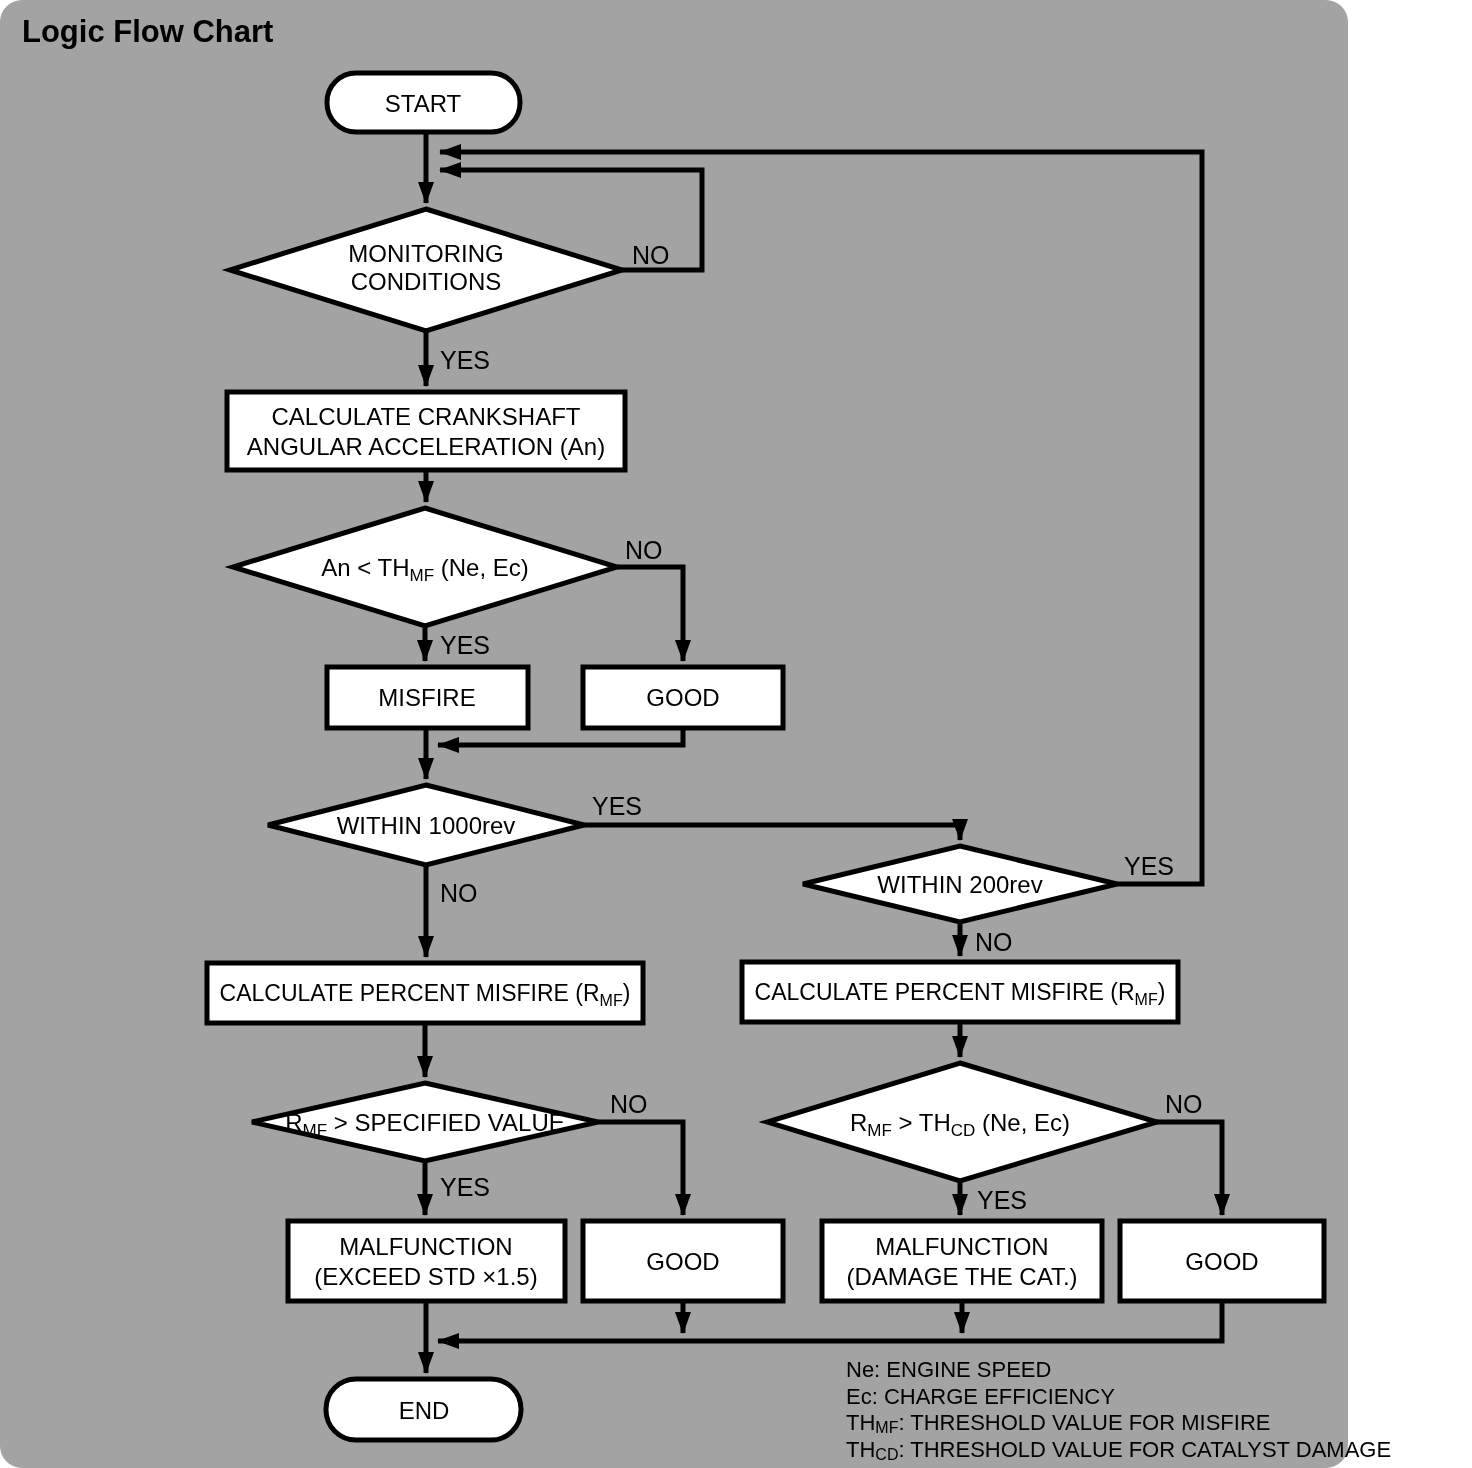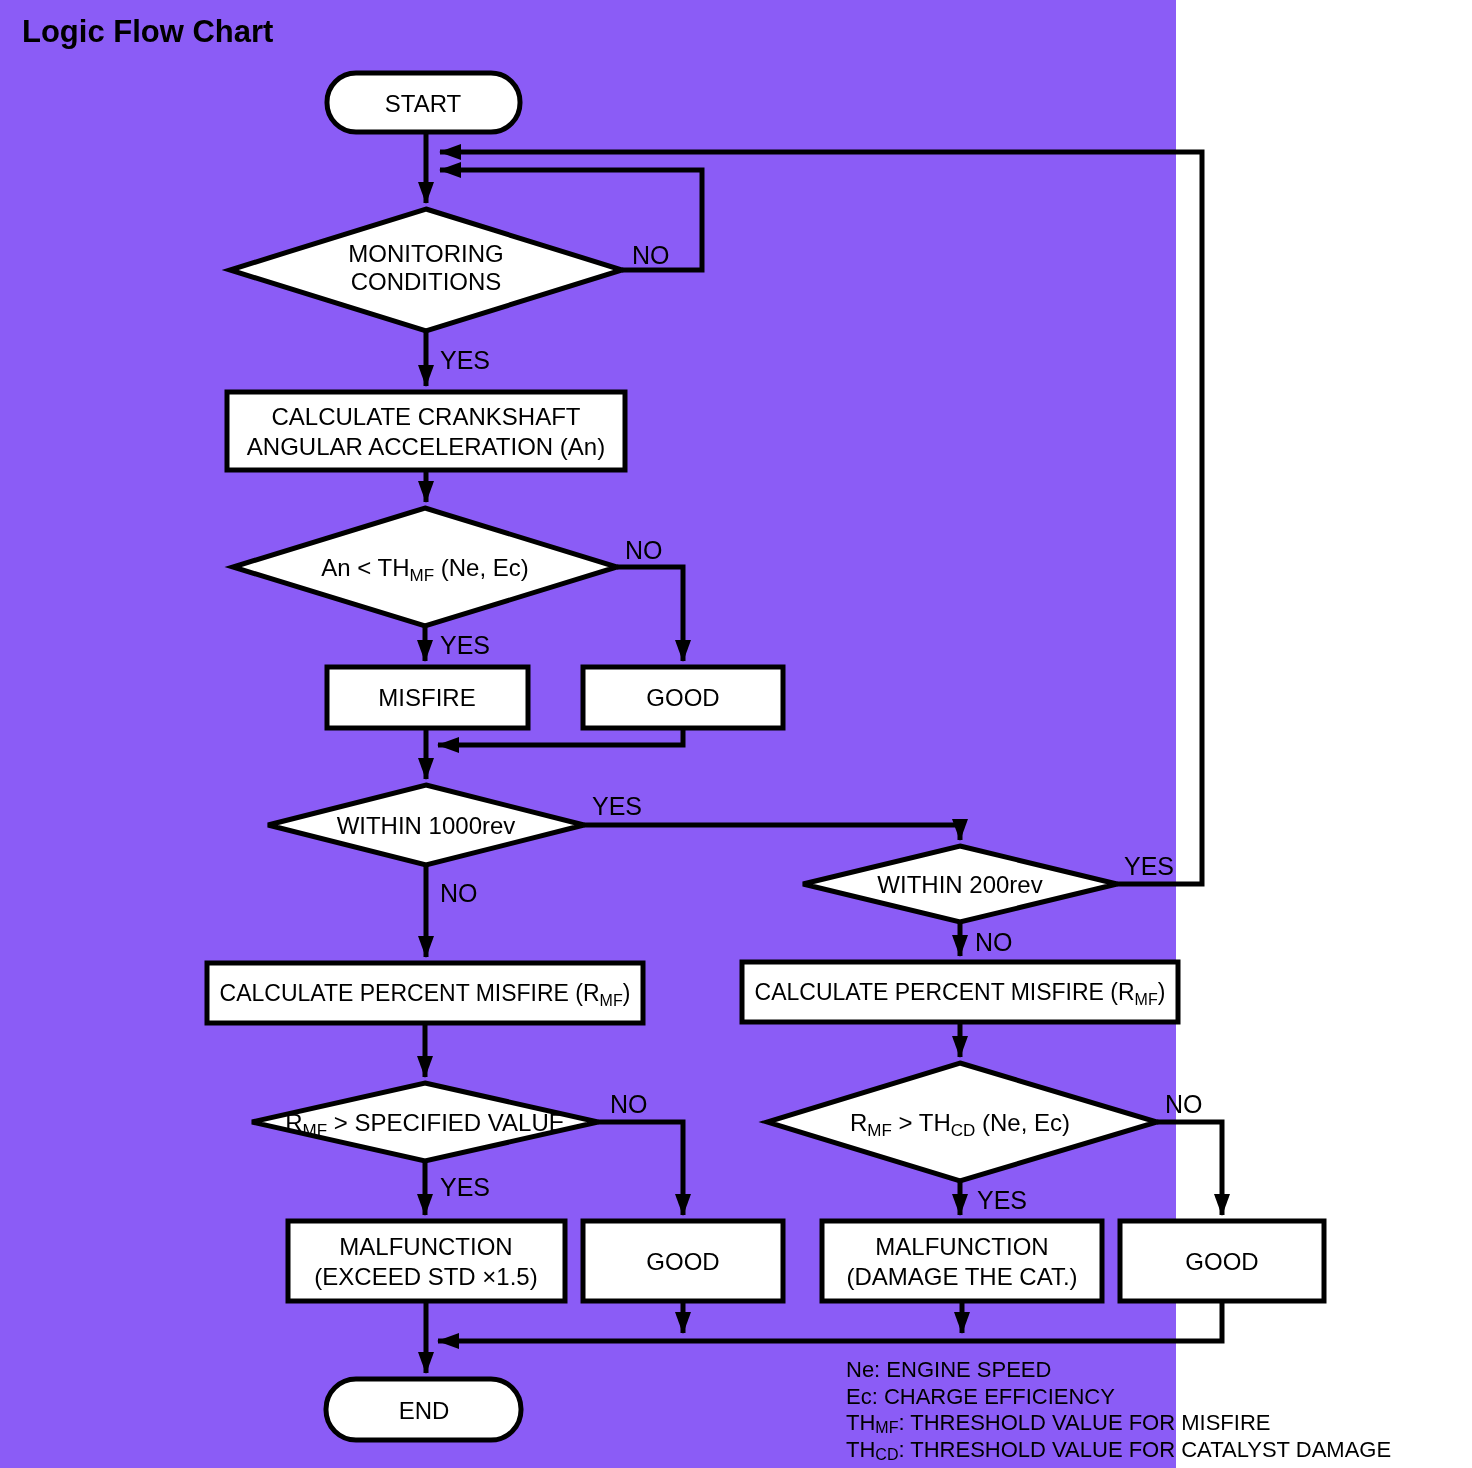--- a/index.html
+++ b/index.html
@@ -1,25 +1,26 @@
 <!DOCTYPE html>
 <html><head>
 <meta charset="utf-8">
 <style>
   html, body {
     margin: 0;
     padding: 0;
     background: #ffffff;
   }
   .page {
-    width: 1176px;
+    width: 1348px;
     height: 1468px;
-    background: #8b5cf6;
+    background: #a3a3a3;
     position: relative;
     font-family: "Liberation Sans", sans-serif;
+    border-radius: 22px;
   }
   svg { display: block; }
   .shape {
     fill: #ffffff;
     stroke: #000000;
     stroke-width: 5;
   }
   .edge {
     fill: none;
     stroke: #000000;

